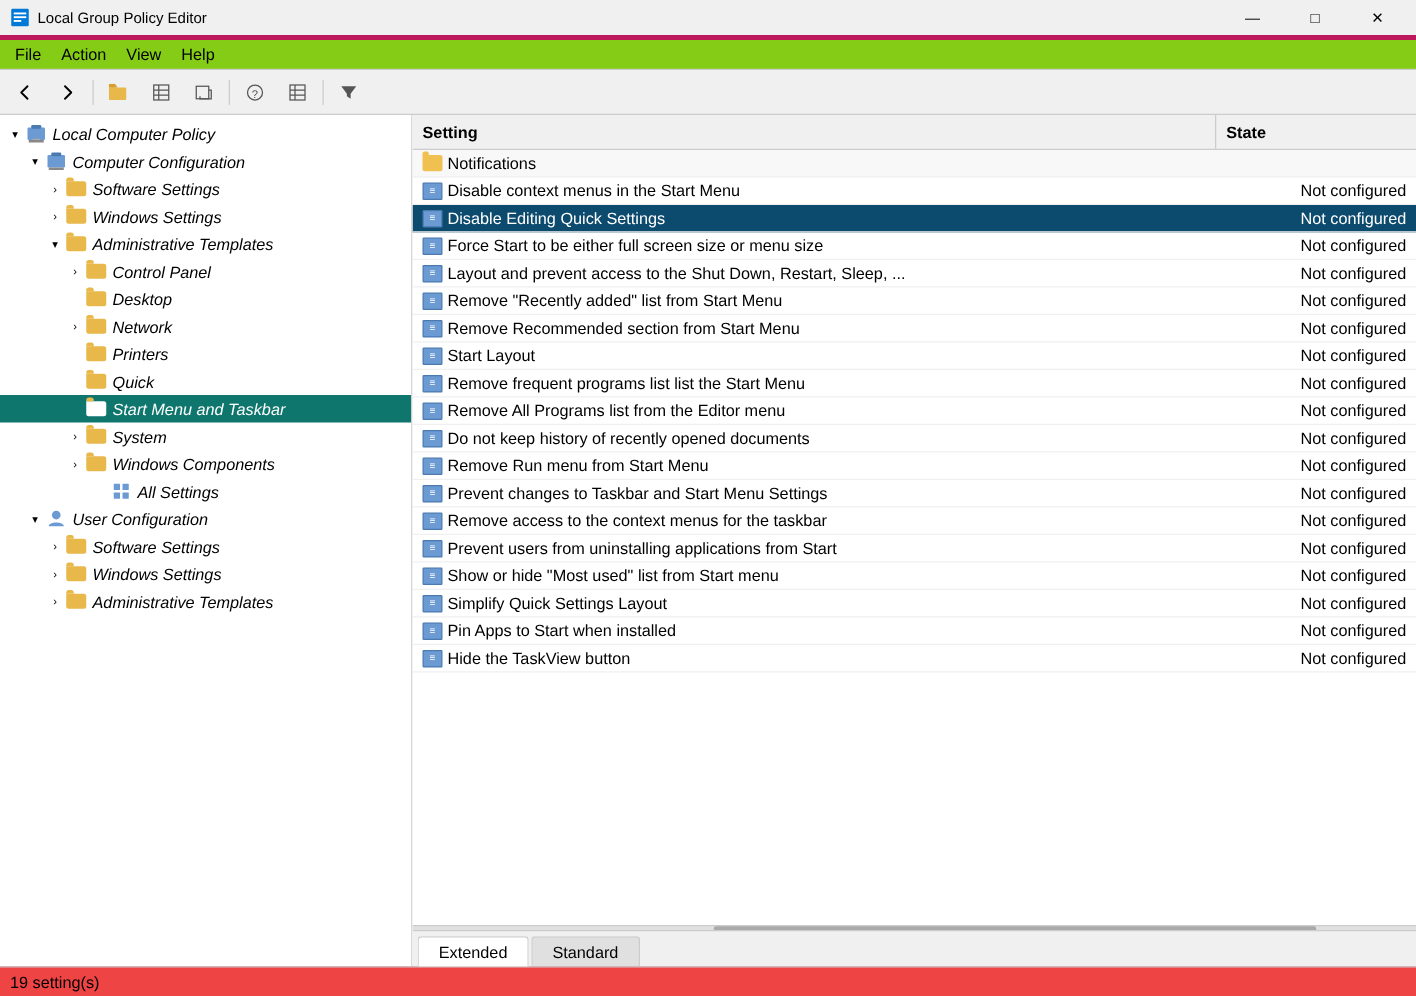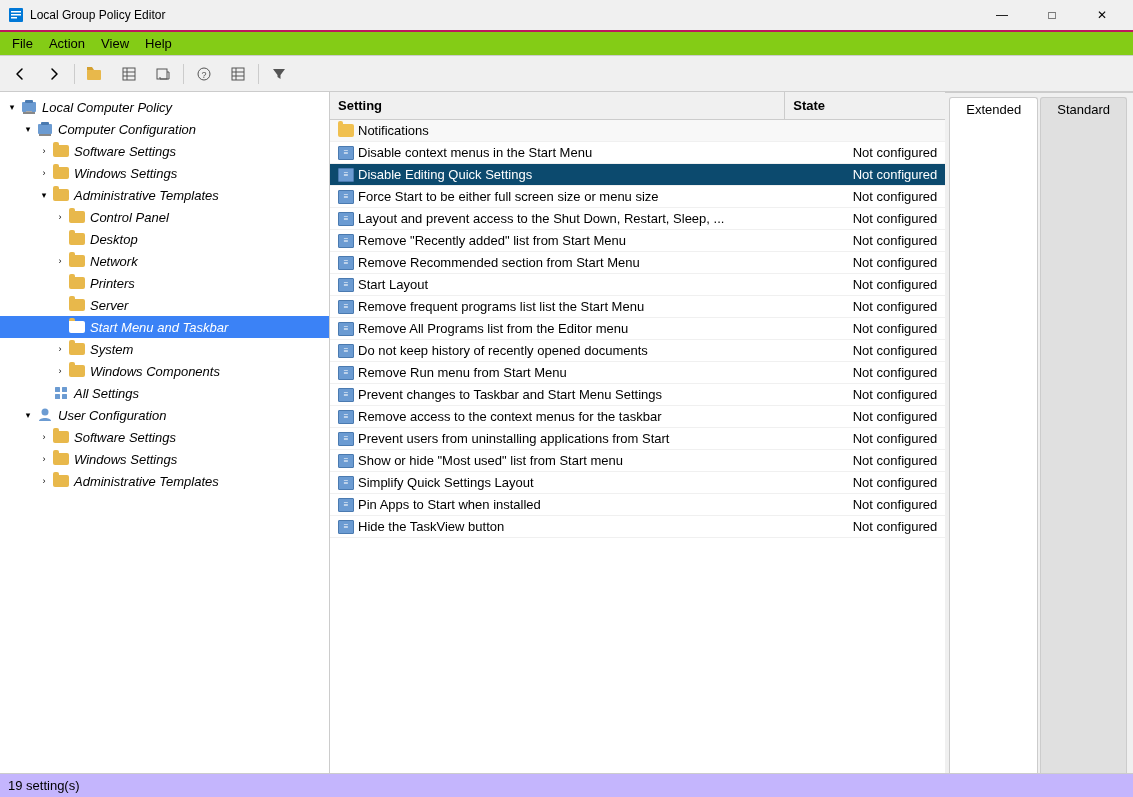--- a/index.html
+++ b/index.html
@@ -14,21 +14,21 @@
       overflow: hidden;
     }
 
     
     .title-bar {
       background: #f0f0f0;
       display: flex;
       align-items: center;
       height: 32px;
       padding: 0 8px;
-      border-bottom: 2px solid #be185d;
+      border-bottom: 4px solid #be185d;
       flex-shrink: 0;
     }
     .title-bar-icon {
       width: 16px;
       height: 16px;
       margin-right: 6px;
       flex-shrink: 0;
     }
     .title-bar-text {
       flex: 1;
@@ -116,21 +116,21 @@
 
     .tree-item {
       display: flex;
       align-items: center;
       height: 22px;
       padding-left: 4px;
       cursor: pointer;
       white-space: nowrap;
       user-select: none;
     }
-    .tree-item.selected { background: #3b82f6; color: white; }
+    .tree-item.selected { background: #0f766e; color: white; }
 
     .tree-expander {
       width: 16px;
       height: 16px;
       display: flex;
       align-items: center;
       justify-content: center;
       font-size: 9px;
       flex-shrink: 0;
     }
@@ -164,20 +164,21 @@
       width: 6px;
       height: 3px;
       background: #e8b84b;
       border-radius: 2px 2px 0 0;
     }
 
     
     .right-pane {
       flex: 1;
       display: flex;
+      flex-direction: column;
       background: #fff;
       overflow: hidden;
     }
 
     
     .policy-table {
       flex: 1;
       overflow-y: auto;
       overflow-x: hidden;
     }
@@ -301,21 +302,21 @@
     .tab.active {
       background: #fff;
       border-bottom: 1px solid #fff;
       margin-bottom: -1px;
       z-index: 1;
       position: relative;
     }
 
     
     .status-bar {
-      background: #c4b5fd;
+      background: #ef4444;
       border-top: 1px solid #ccc;
       height: 24px;
       display: flex;
       align-items: center;
       padding: 0 8px;
       font-size: 13px;
       flex-shrink: 0;
     }
 
     
@@ -489,21 +490,21 @@
           <div class="icon-folder"></div>
         </div>
       <span class="tree-label">Printers</span>
     </div>
 
     <div class="tree-item" style="padding-left:52px;">
       <div class="tree-expander" style="color:transparent;">·</div>
       <div class="tree-icon">
           <div class="icon-folder"></div>
         </div>
-      <span class="tree-label">Server</span>
+      <span class="tree-label">Quick</span>
     </div>
 
     <div class="tree-item selected" style="padding-left:52px;">
       <div class="tree-expander" style="color:transparent;">·</div>
       <div class="tree-icon">
           <div class="icon-folder" style="background:#fff;"></div>
         </div>
       <span class="tree-label">Start Menu and Taskbar</span>
     </div>
 
@@ -516,21 +517,21 @@
     </div>
 
     <div class="tree-item" style="padding-left:52px;">
       <div class="tree-expander">›</div>
       <div class="tree-icon">
           <div class="icon-folder"></div>
         </div>
       <span class="tree-label">Windows Components</span>
     </div>
 
-    <div class="tree-item" style="padding-left:36px;">
+    <div class="tree-item" style="padding-left:72px;">
       <div class="tree-expander" style="color:transparent;">·</div>
       <div class="tree-icon">
         <svg width="16" height="16" viewBox="0 0 16 16">
           <rect x="2" y="2" width="5" height="5" fill="#6b9bd2" rx="0.5"></rect>
           <rect x="9" y="2" width="5" height="5" fill="#6b9bd2" rx="0.5"></rect>
           <rect x="2" y="9" width="5" height="5" fill="#6b9bd2" rx="0.5"></rect>
           <rect x="9" y="9" width="5" height="5" fill="#6b9bd2" rx="0.5"></rect>
         </svg>
       </div>
       <span class="tree-label">All Settings</span>

